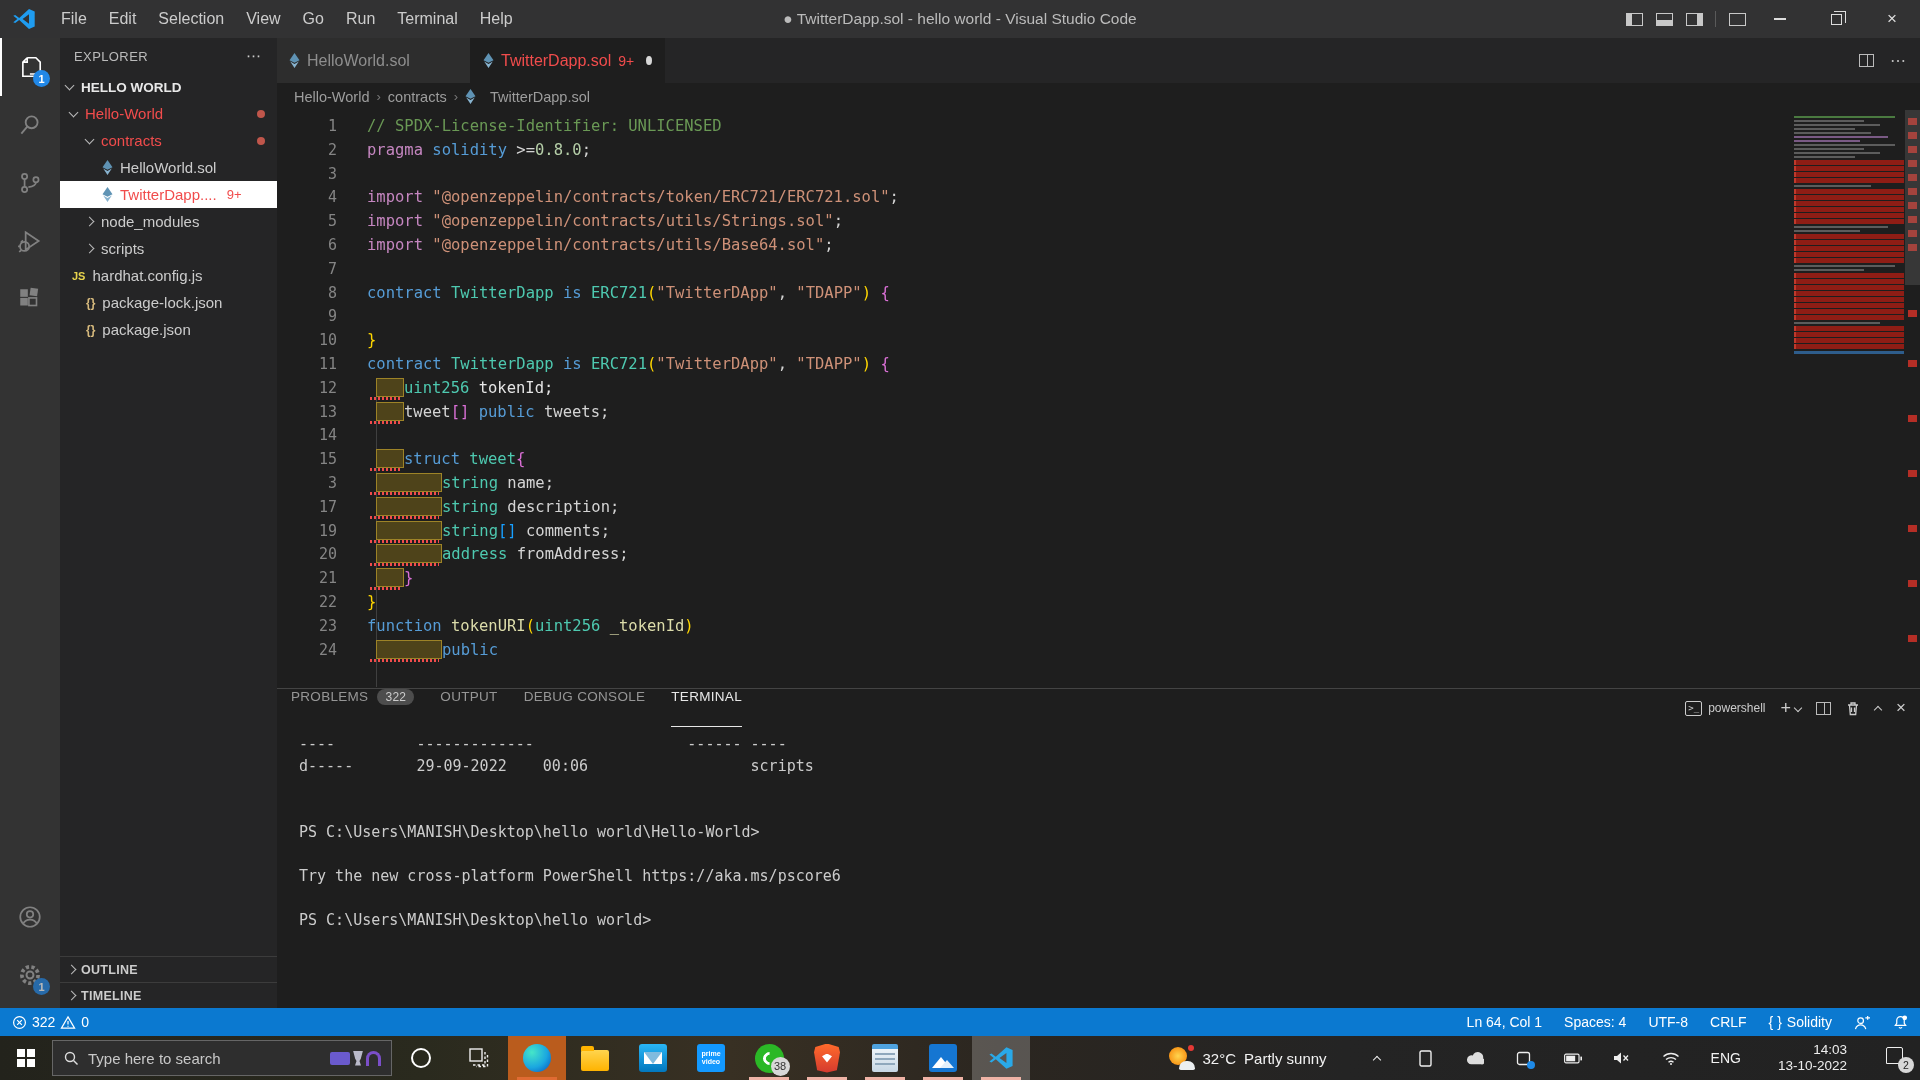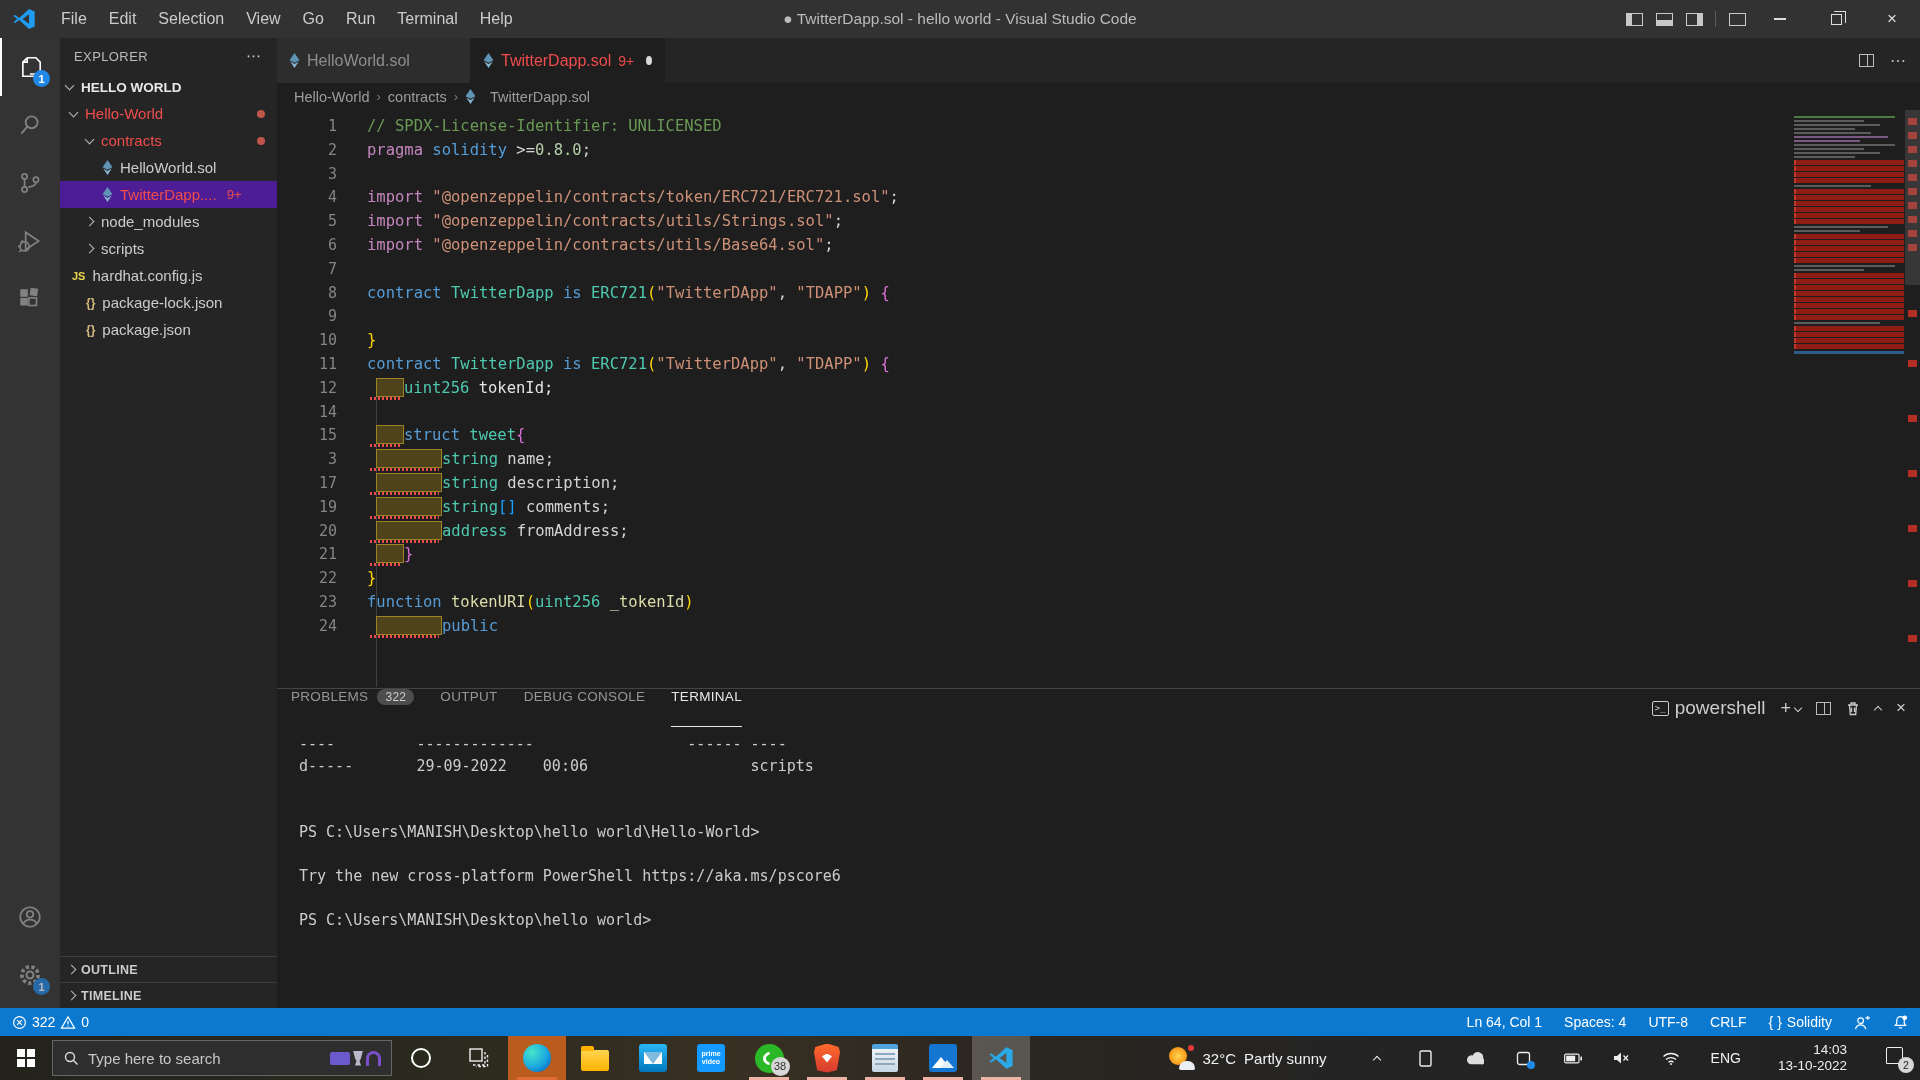--- a/index.html
+++ b/index.html
@@ -31,21 +31,21 @@
   .ab-item{width:60px;height:58px;display:flex;align-items:center;justify-content:center;position:relative;opacity:.65;}
   .ab-item.active{opacity:1;border-left:2px solid #fff;}
   .ab-badge{position:absolute;right:10px;bottom:9px;background:#2188E8;color:#fff;font-size:11px;min-width:17px;height:17px;border-radius:9px;display:flex;align-items:center;justify-content:center;font-weight:bold;}
   .ab-bottom{margin-top:auto;margin-bottom:4px;display:flex;flex-direction:column;}
 
   .sidebar{width:217px;background:#252526;color:#CCC;display:flex;flex-direction:column;flex:0 0 auto;position:relative;}
   .sb-head{height:36px;display:flex;align-items:center;padding:0 14px;font-size:13px;color:#BBB;letter-spacing:.4px;}
   .sb-dots{margin-left:auto;letter-spacing:2px;color:#CCC;font-size:15px;}
   .sb-root{height:26px;display:flex;align-items:center;font-weight:bold;font-size:13.5px;color:#E8E8E8;padding-left:6px;}
   .trow{height:27px;display:flex;align-items:center;font-size:15px;color:#CCCCCC;cursor:default;white-space:nowrap;}
-  .trow.sel{background:#4c1d95;}
+  .trow.sel{background:#ffffff;}
   .chev{width:7px;height:7px;border-right:1.4px solid #BBB;border-bottom:1.4px solid #BBB;display:inline-block;margin-right:8px;flex:0 0 auto;}
   .cd{transform:rotate(45deg);margin-top:-3px;}
   .cr{transform:rotate(-45deg);}
   .fic{margin-right:7px;flex:0 0 auto;}
   .jsic{color:#E8D44D;font-size:11px;font-weight:bold;}
   .jsonic{color:#D7BA7D;font-size:12px;font-weight:bold;}
   .redname{color:#F14C4C;}
   .tbadge{color:#F14C4C;font-size:13px;margin-left:10px;}
   .tdot{width:8px;height:8px;border-radius:50%;background:#C0564B;margin-left:auto;margin-right:12px;flex:0 0 auto;}
   .sb-sections{margin-top:auto;}
@@ -372,20 +372,21 @@
             <div class="cl"><div class="ln">3</div><div class="lc"></div></div>
             <div class="cl"><div class="ln">4</div><div class="lc"><span style="color: rgb(197, 134, 192);">import</span><span style="color: rgb(212, 212, 212);"> </span><span style="color: rgb(206, 145, 120);">"@openzeppelin/contracts/token/ERC721/ERC721.sol"</span><span style="color: rgb(212, 212, 212);">;</span></div></div>
             <div class="cl"><div class="ln">5</div><div class="lc"><span style="color: rgb(197, 134, 192);">import</span><span style="color: rgb(212, 212, 212);"> </span><span style="color: rgb(206, 145, 120);">"@openzeppelin/contracts/utils/Strings.sol"</span><span style="color: rgb(212, 212, 212);">;</span></div></div>
             <div class="cl"><div class="ln">6</div><div class="lc"><span style="color: rgb(197, 134, 192);">import</span><span style="color: rgb(212, 212, 212);"> </span><span style="color: rgb(206, 145, 120);">"@openzeppelin/contracts/utils/Base64.sol"</span><span style="color: rgb(212, 212, 212);">;</span></div></div>
             <div class="cl"><div class="ln">7</div><div class="lc"></div></div>
             <div class="cl"><div class="ln">8</div><div class="lc"><span style="color: rgb(86, 156, 214);">contract</span><span style="color: rgb(212, 212, 212);"> </span><span style="color: rgb(78, 201, 176);">TwitterDapp</span><span style="color: rgb(212, 212, 212);"> </span><span style="color: rgb(86, 156, 214);">is</span><span style="color: rgb(212, 212, 212);"> </span><span style="color: rgb(78, 201, 176);">ERC721</span><span style="color: rgb(255, 215, 0);">(</span><span style="color: rgb(206, 145, 120);">"TwitterDApp"</span><span style="color: rgb(212, 212, 212);">, </span><span style="color: rgb(206, 145, 120);">"TDAPP"</span><span style="color: rgb(255, 215, 0);">)</span><span style="color: rgb(212, 212, 212);"> </span><span style="color: rgb(218, 112, 214);">{</span></div></div>
             <div class="cl"><div class="ln">9</div><div class="lc"></div></div>
             <div class="cl"><div class="ln">10</div><div class="lc"><span style="color: rgb(255, 215, 0);">}</span></div></div>
             <div class="cl"><div class="ln">11</div><div class="lc"><span style="color: rgb(86, 156, 214);">contract</span><span style="color: rgb(212, 212, 212);"> </span><span style="color: rgb(78, 201, 176);">TwitterDapp</span><span style="color: rgb(212, 212, 212);"> </span><span style="color: rgb(86, 156, 214);">is</span><span style="color: rgb(212, 212, 212);"> </span><span style="color: rgb(78, 201, 176);">ERC721</span><span style="color: rgb(255, 215, 0);">(</span><span style="color: rgb(206, 145, 120);">"TwitterDApp"</span><span style="color: rgb(212, 212, 212);">, </span><span style="color: rgb(206, 145, 120);">"TDAPP"</span><span style="color: rgb(255, 215, 0);">)</span><span style="color: rgb(212, 212, 212);"> </span><span style="color: rgb(218, 112, 214);">{</span></div></div>
             <div class="cl"><div class="ln">12</div><div class="lc"><span class="sp"></span><span class="wsbox n"></span><span style="color: rgb(78, 201, 176);">uint256</span><span style="color: #e5e5e5;"> tokenId;</span></div></div>
+            <div class="cl"><div class="ln">13</div><div class="lc"><span class="sp"></span><span class="wsbox n"></span><span style="color: rgb(212, 212, 212);">tweet</span><span style="color: rgb(218, 112, 214);">[]</span><span style="color: rgb(212, 212, 212);"> </span><span style="color: rgb(86, 156, 214);">public</span><span style="color: rgb(212, 212, 212);"> tweets;</span></div></div>
             <div class="cl"><div class="ln">14</div><div class="lc"></div></div>
             <div class="cl"><div class="ln">15</div><div class="lc"><span class="sp"></span><span class="wsbox n"></span><span style="color: rgb(86, 156, 214);">struct</span><span style="color: rgb(212, 212, 212);"> </span><span style="color: rgb(78, 201, 176);">tweet</span><span style="color: rgb(218, 112, 214);">{</span></div></div>
             <div class="cl"><div class="ln">3</div><div class="lc"><span class="sp"></span><span class="wsbox w"></span><span style="color: rgb(78, 201, 176);">string</span><span style="color: rgb(212, 212, 212);"> name;</span></div></div>
             <div class="cl"><div class="ln">17</div><div class="lc"><span class="sp"></span><span class="wsbox w"></span><span style="color: rgb(78, 201, 176);">string</span><span style="color: rgb(212, 212, 212);"> description;</span></div></div>
             <div class="cl"><div class="ln">19</div><div class="lc"><span class="sp"></span><span class="wsbox w"></span><span style="color: rgb(78, 201, 176);">string</span><span style="color: rgb(23, 159, 255);">[]</span><span style="color: rgb(212, 212, 212);"> comments;</span></div></div>
             <div class="cl"><div class="ln">20</div><div class="lc"><span class="sp"></span><span class="wsbox w"></span><span style="color: rgb(78, 201, 176);">address</span><span style="color: rgb(212, 212, 212);"> fromAddress;</span></div></div>
             <div class="cl"><div class="ln">21</div><div class="lc"><span class="sp"></span><span class="wsbox n"></span><span style="color: rgb(218, 112, 214);">}</span></div></div>
             <div class="cl"><div class="ln">22</div><div class="lc"><span style="color: rgb(255, 215, 0);">}</span></div></div>
             <div class="cl"><div class="ln">23</div><div class="lc"><span style="color: rgb(86, 156, 214);">function</span><span style="color: rgb(212, 212, 212);"> </span><span style="color: rgb(220, 220, 170);">tokenURI</span><span style="color: rgb(255, 215, 0);">(</span><span style="color: rgb(78, 201, 176);">uint256</span><span style="color: rgb(212, 212, 212);"> </span><span style="color: rgb(220, 220, 170);">_tokenId</span><span style="color: rgb(255, 215, 0);">)</span></div></div>
             <div class="cl"><div class="ln">24</div><div class="lc"><span class="sp"></span><span class="wsbox w"></span><span style="color: rgb(86, 156, 214);">public</span></div></div>
@@ -472,21 +473,21 @@
               <div class="ptab">
                 <span>DEBUG CONSOLE</span>
               </div>
               <div class="ptab pactive">
                 <span>TERMINAL</span>
               </div>
             </div>
           <div class="pact">
             <span style="display:flex;align-items:center;gap:6px;">
               <span class="ps-ic">&gt;_</span>
-              <span style="font-size:19px;">powershell</span>
+              <span style="font-size:12px;">powershell</span>
             </span>
             <span style="display:flex;align-items:center;gap:4px;">
               <span style="font-size:18px;">+</span>
                 <span class="chev-s cs-d"></span>
             </span>
             <span class="split-ic"></span>
             <svg width="14" height="15" viewBox="0 0 14 15" fill="none" stroke="#ccc" stroke-width="1.3">
                 <path d="M2 4h10 M5 4V2h4v2 M3.5 4l.8 9.5h5.4L10.5 4 M5.5 6.5v4.5 M8.5 6.5v4.5"></path>
               </svg>
             <span class="chev-s cs-u"></span>

